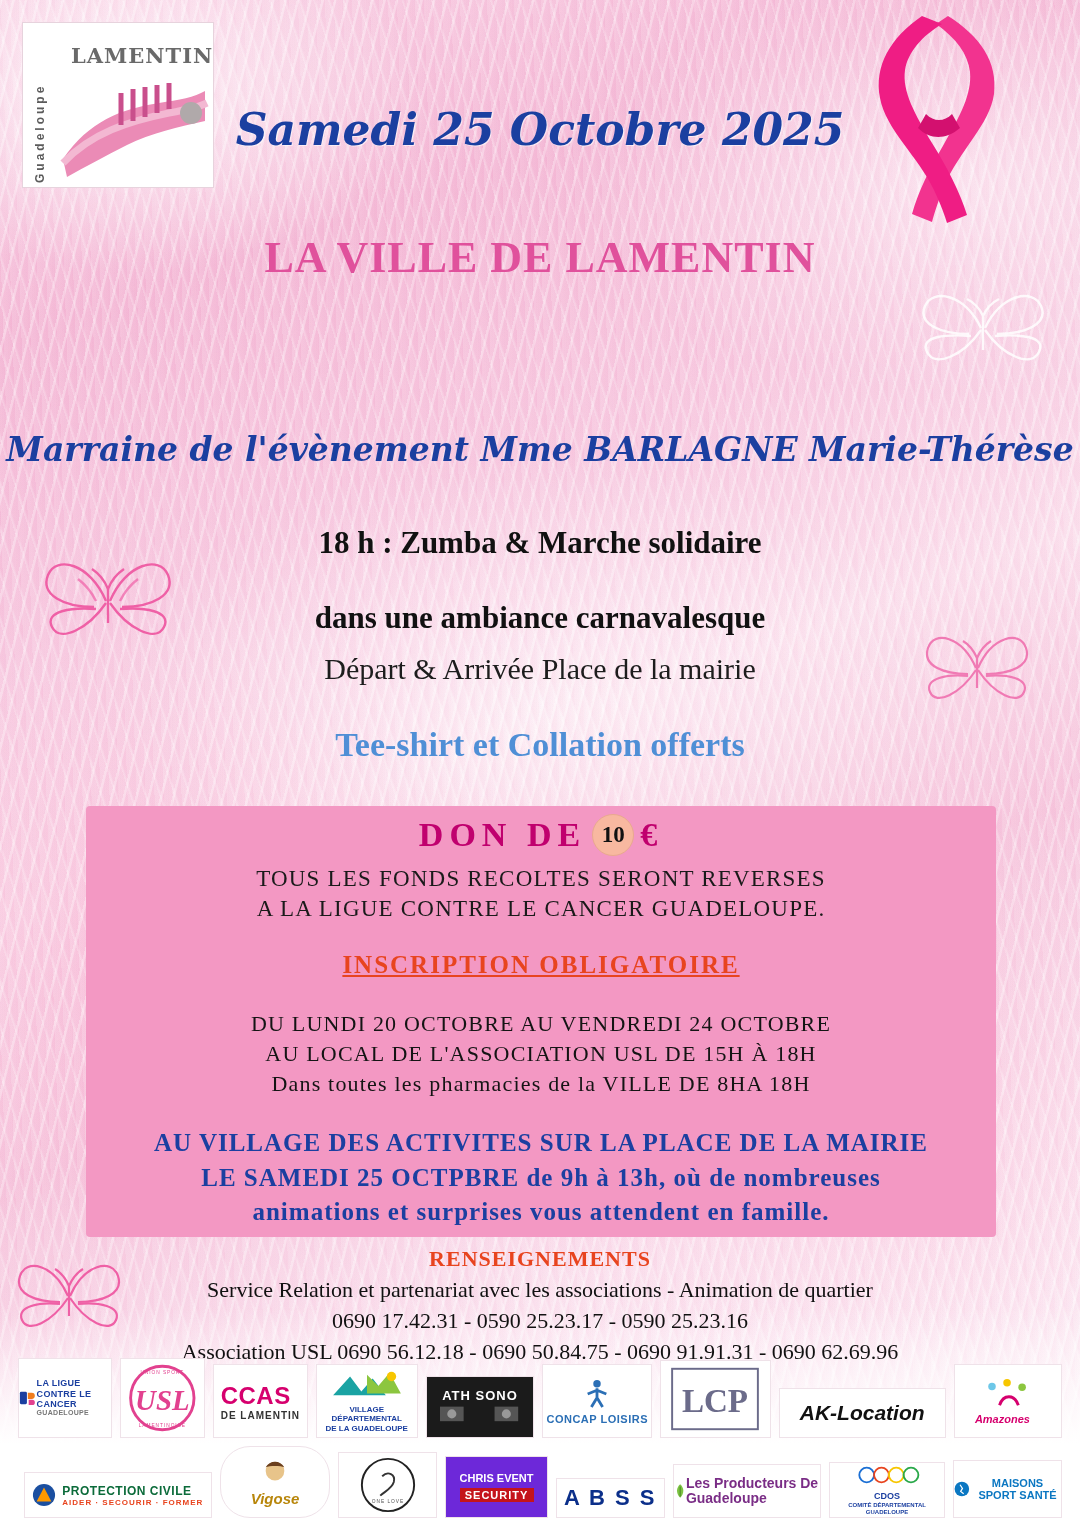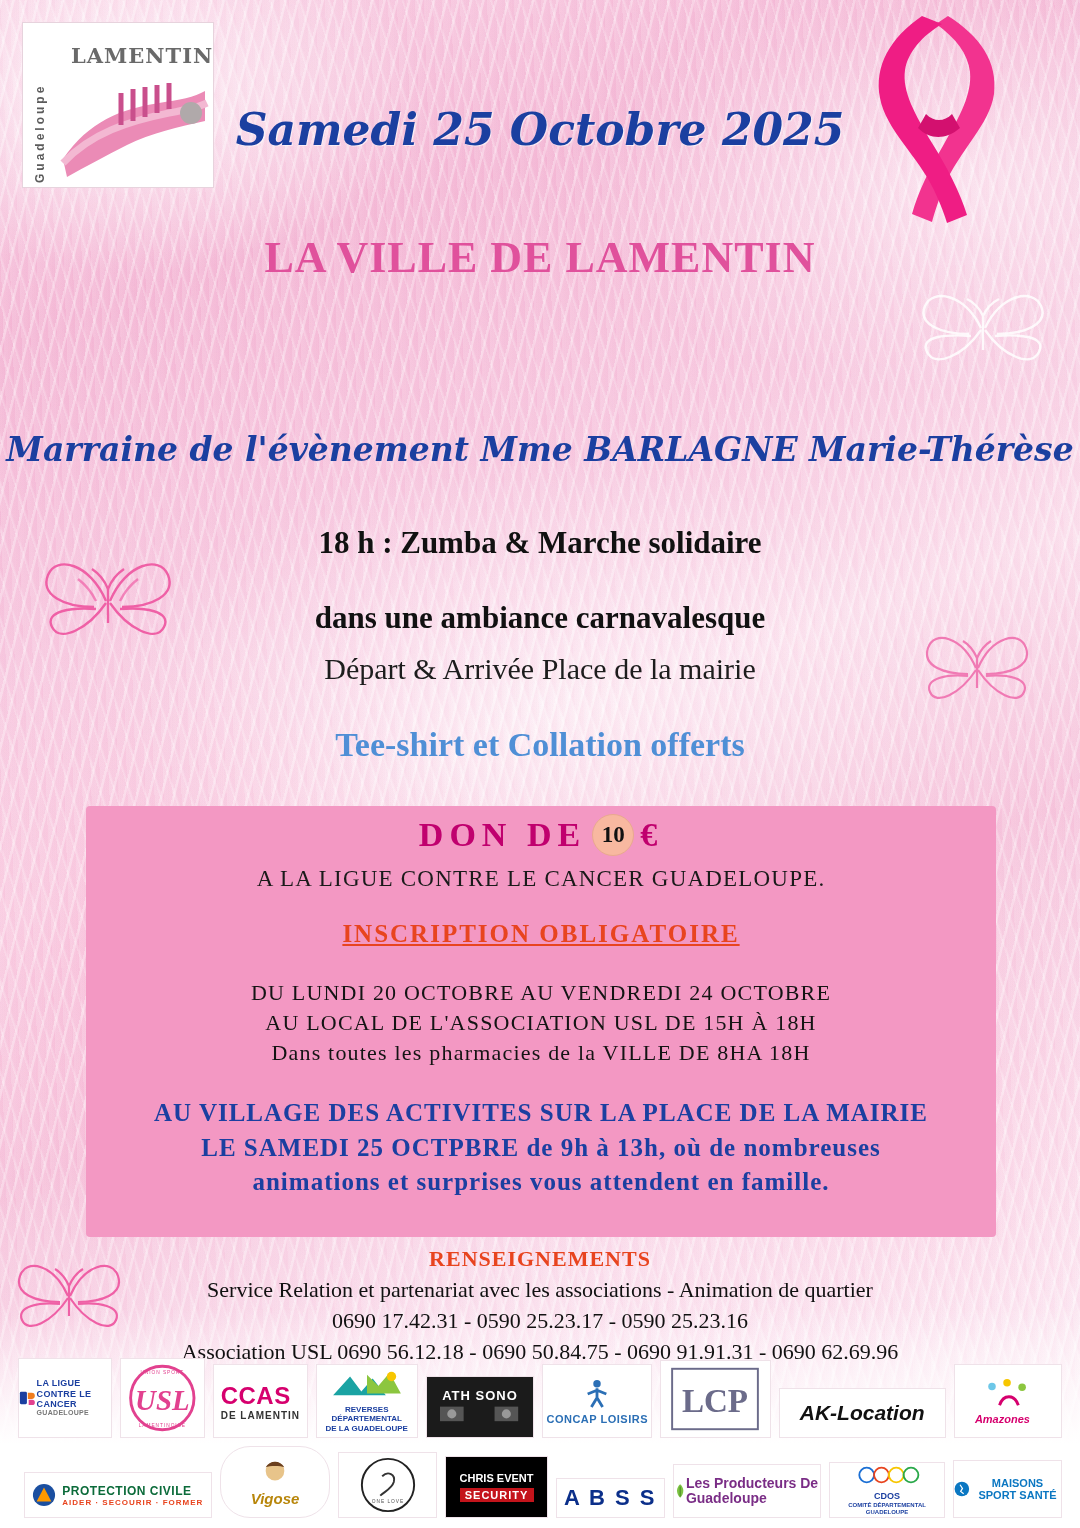--- a/index.html
+++ b/index.html
@@ -295,20 +295,21 @@
   <div class="line-bold l3">Départ &amp; Arrivée  Place de la mairie</div>
   <div class="teeshirt">Tee-shirt et Collation offerts</div>
 
   <div class="panel">
     <div class="panel-don">
       <span>DON DE</span>
       <span class="don-badge">10</span>
       <span>€</span>
     </div>
     <div class="panel-sub">
+      <div>TOUS LES FONDS RECOLTES SERONT REVERSES</div>
       <div>A LA LIGUE CONTRE LE CANCER GUADELOUPE.</div>
     </div>
     <div class="panel-insc">INSCRIPTION OBLIGATOIRE</div>
     <div class="panel-when">
       <div>DU LUNDI 20 OCTOBRE AU VENDREDI 24 OCTOBRE</div>
       <div>AU LOCAL DE L'ASSOCIATION USL DE 15H À 18H</div>
       <div>Dans toutes les pharmacies de la VILLE DE 8HA 18H</div>
     </div>
     <div class="panel-village">
       <div>AU VILLAGE DES ACTIVITES SUR LA PLACE DE LA MAIRIE</div>
@@ -358,21 +359,21 @@
 
       <div class="slogo sp-cd">
         <div style="text-align:center">
           <svg viewBox="0 0 80 34" width="78" height="32">
             <rect x="2" y="2" width="76" height="30" fill="#ffffff"></rect>
             <path d="M4 28 L22 8 L34 24 L46 10 L60 28 Z" fill="#1aa3a3"></path>
             <path d="M40 6 L52 18 L64 4 L76 26 L40 26 Z" fill="#8cc63f"></path>
             <circle cx="66" cy="8" r="5" fill="#f7c600"></circle>
           </svg>
           <div class="t-cd">
-            <div>REVERSES DÉPARTEMENTAL</div>
+            <div>VILLAGE DÉPARTEMENTAL</div>
             <div>DE LA GUADELOUPE</div>
           </div>
         </div>
       </div>
 
       <div class="slogo sp-ath" style="background:#1b1b1b;">
         <div style="text-align:center;">
           <div class="t-ath" style="color:#fff">ATH SONO</div>
           <svg viewBox="0 0 100 22" width="98" height="20">
             <rect x="6" y="4" width="26" height="16" fill="#555"></rect>
@@ -442,21 +443,21 @@
       </div>
 
       <div class="slogo sp-oval">
         <svg viewBox="0 0 96 62" width="94" height="60">
           <circle cx="48" cy="31" r="27" fill="none" stroke="#222" stroke-width="2"></circle>
           <path d="M42 22 c6 -6 14 -2 12 6 c-2 7 -10 10 -14 14" fill="none" stroke="#333" stroke-width="2"></path>
           <text x="48" y="50" text-anchor="middle" font-size="5" fill="#555" letter-spacing="1">ONE LOVE</text>
         </svg>
       </div>
 
-      <div class="slogo sp-chris" style="background:#000000;">
+      <div class="slogo sp-chris" style="background:#6d28d9;">
         <div class="t-chris">
           <div>CHRIS EVENT</div>
           <div style="background:#c4141b;color:#fff;margin-top:3px;padding:1px 4px;font-size:11px;letter-spacing:1px;">SECURITY</div>
         </div>
       </div>
 
       <div class="slogo sp-abss">
         <div class="t-abss">A B S S</div>
       </div>
 

